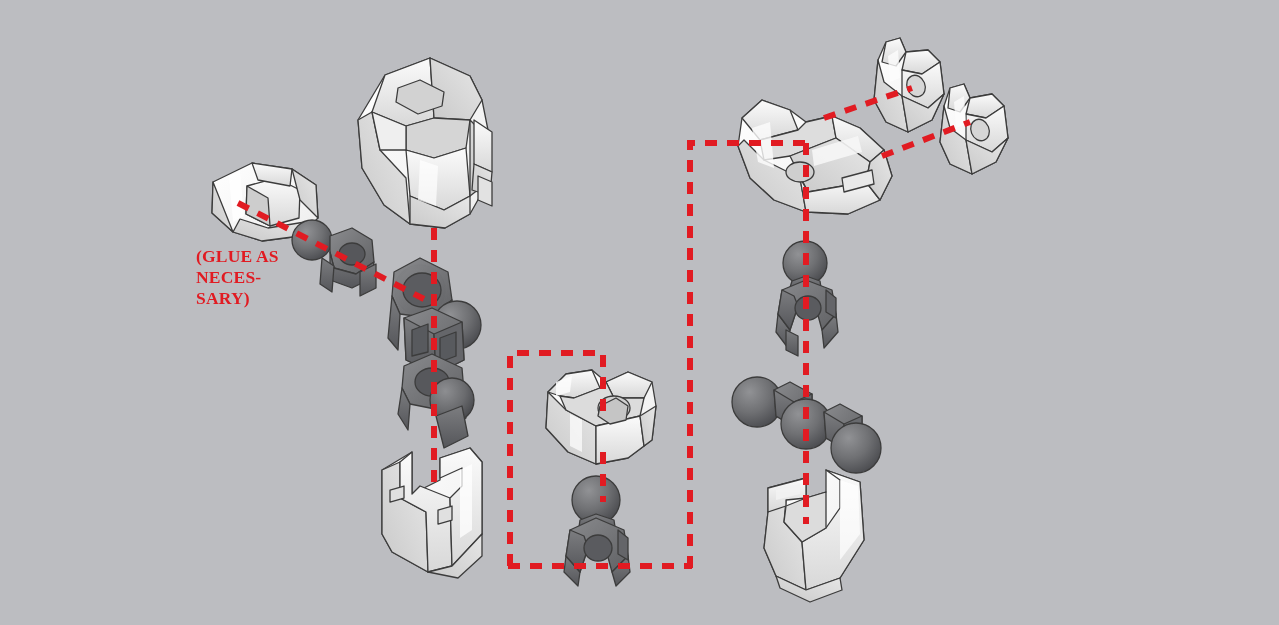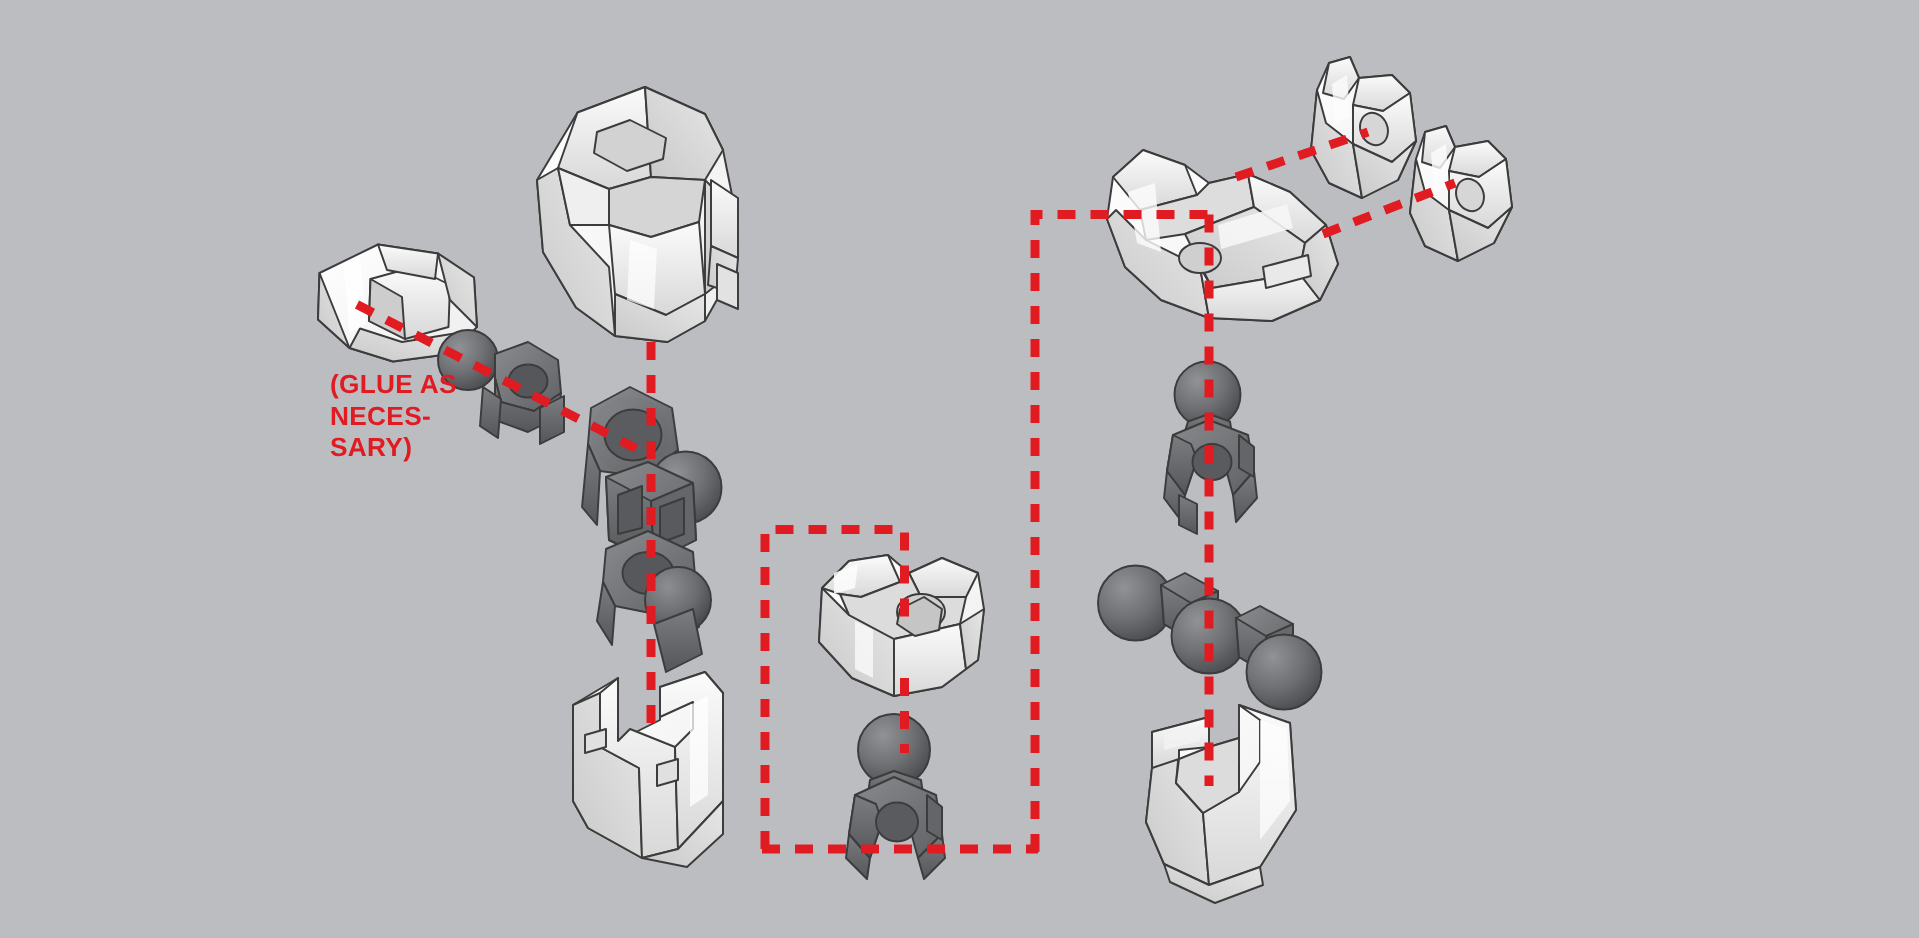--- a/index.html
+++ b/index.html
@@ -11,22 +11,21 @@
   #stage{position:relative;width:1279px;height:625px;background:#bcbdc1;}
   #scene{position:absolute;inset:0;}
   .note{
     position:absolute;
     color:#e11b22;
     font-weight:bold;
     font-size:17.5px;
     line-height:21px;
     letter-spacing:.2px;
     white-space:pre;
-    font-family:Liberation Sans, sans-serif;
-    margin-left:24px;
+    font-family:Liberation Serif, serif;
   }
 </style>
 </head>
 <body>
 
 <div id="stage">
 
   <svg id="scene" viewBox="0 0 1279 625" width="1279" height="625">
 
     <defs>

